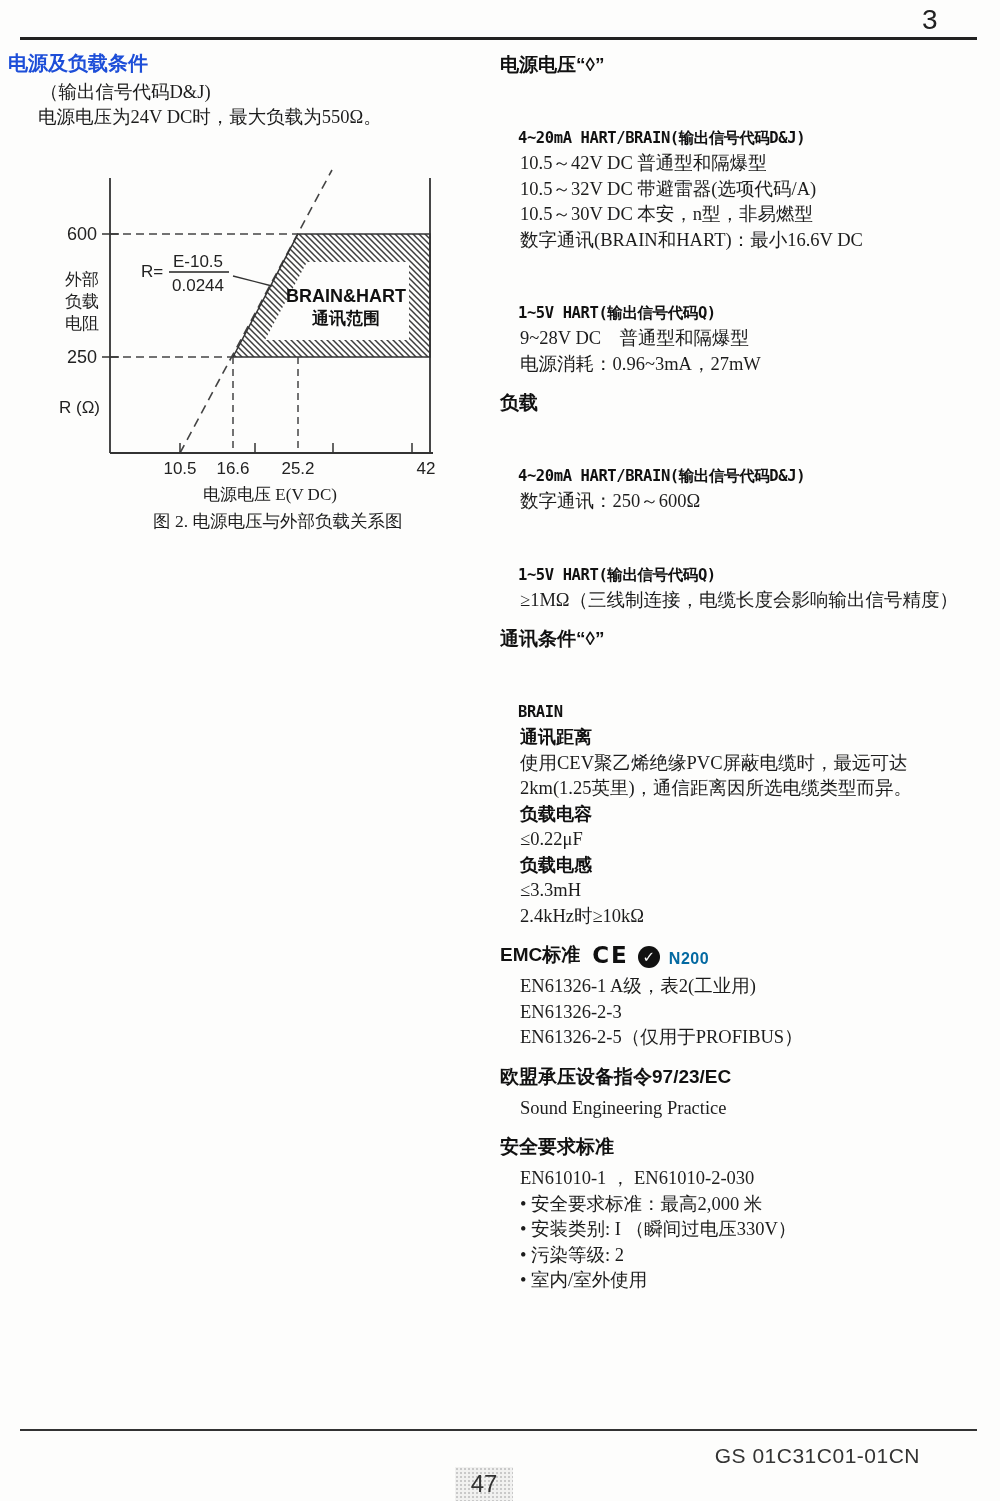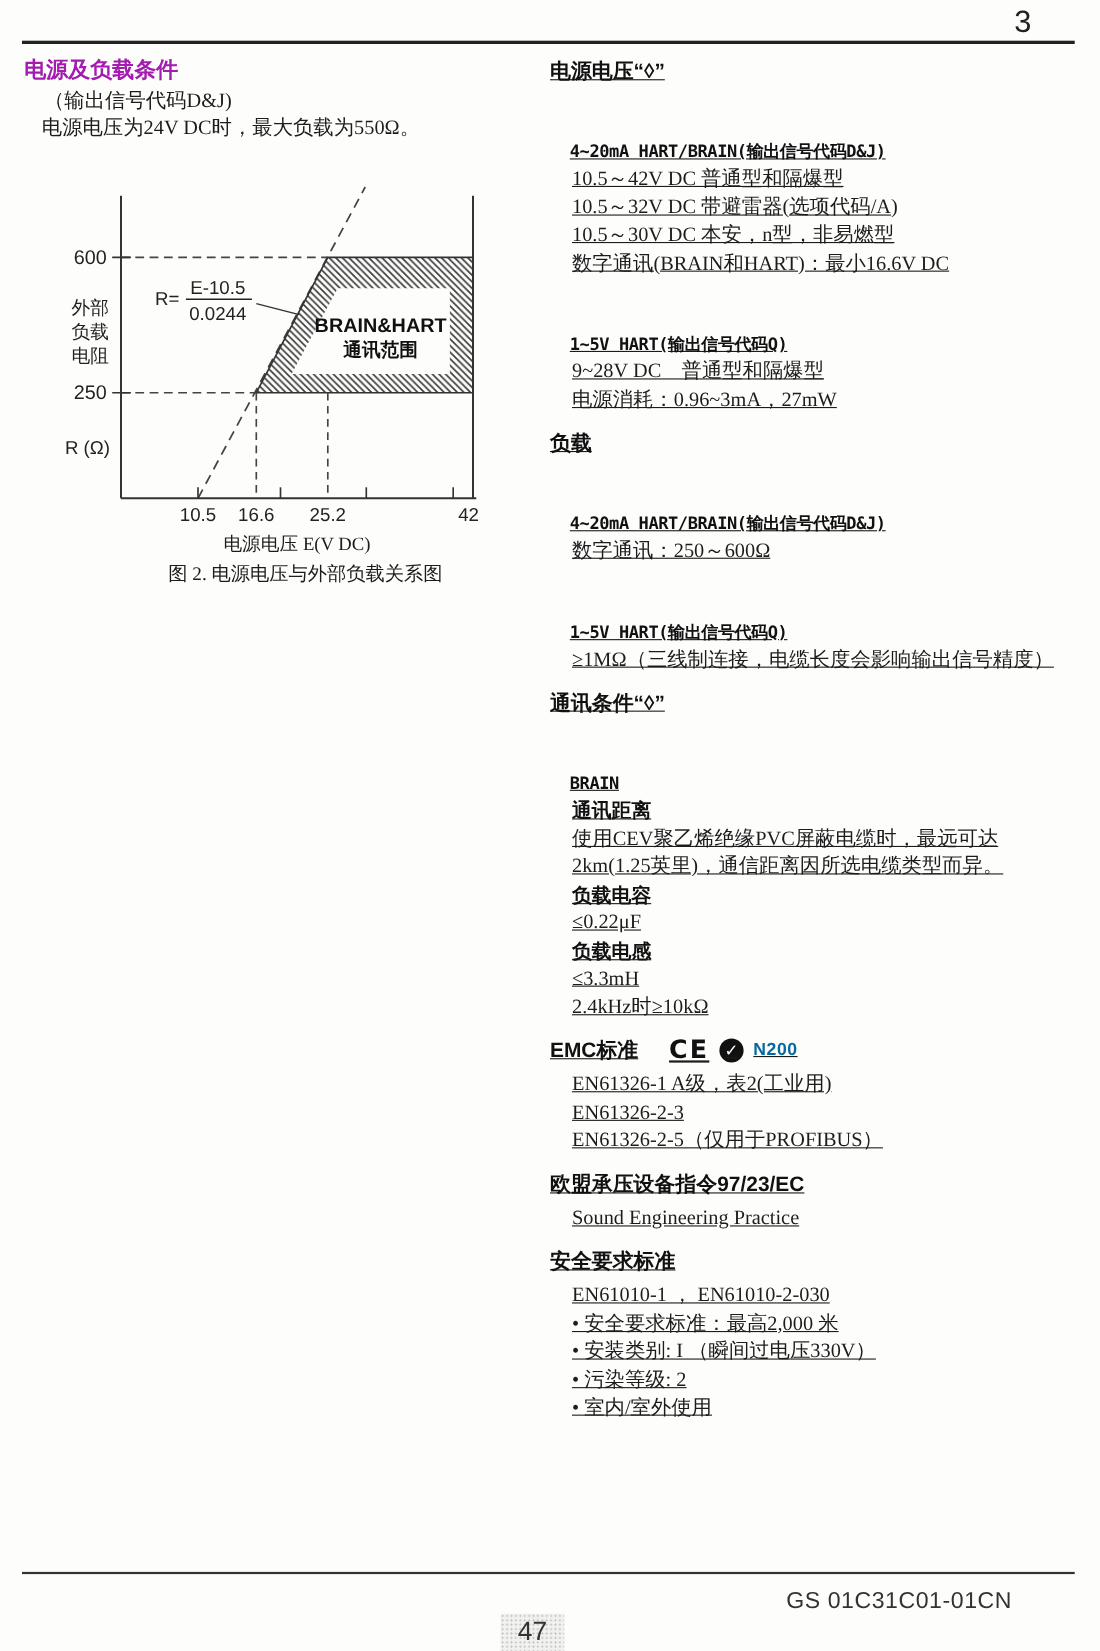--- a/index.html
+++ b/index.html
@@ -12,39 +12,39 @@
   .page-num-top{left:922px;top:4px;font:28px "Liberation Sans",sans-serif;color:#222;}
   .bottom-rule{left:20px;top:1429px;width:957px;height:2px;background:#333;}
   .doc-num{left:600px;top:1444px;width:320px;text-align:right;
            font:21px "Liberation Sans",sans-serif;color:#333;letter-spacing:.5px;}
   .page-num-box{left:455px;top:1467px;width:58px;height:34px;background:#f1f1f0;
                 background-image:radial-gradient(#c9c9c9 1px,transparent 1px);background-size:4px 4px;
                 display:flex;align-items:center;justify-content:center;}
   .page-num-box span{font:24px "Liberation Sans",sans-serif;color:#333;}
 
   
-  .lc-heading{left:22px;top:50px;font:bold 20px "Liberation Sans",sans-serif;color:#a21caf;}
+  .lc-heading{left:8px;top:50px;font:bold 20px "Liberation Sans",sans-serif;color:#1d4ed8;}
   .lc-line1{left:40px;top:80px;font:18.5px/25px "Liberation Serif",serif;}
   .lc-line2{left:38px;top:105px;font:18.5px/25px "Liberation Serif",serif;}
   .figure-svg{left:45px;top:160px;}
 
   
   .right-col{left:500px;top:52px;width:478px;}
-  .section{margin:0 0 6px 0;text-decoration:underline;}
+  .section{margin:0 0 6px 0;}
   .h1{font:bold 19px "Liberation Sans",sans-serif;color:#111;margin:13px 0 6px 0;
       display:flex;align-items:center;}
   .section:first-child .h1{margin-top:0;}
   .ln{margin-left:20px;}
   .mono{font:bold 15.5px/25px "DejaVu Sans Mono",monospace;letter-spacing:-0.4px;color:#111;margin-left:18px;margin-top:48px;}
   .body{font:18.5px/25.5px "Liberation Serif",serif;color:#1c1c1c;}
   .boldcn{font:bold 18px/25.5px "Liberation Sans",sans-serif;color:#111;}
   .latin{font:18.5px/25.5px "Liberation Serif",serif;color:#1c1c1c;}
 
   
-  .logo-row{display:inline-flex;align-items:center;margin-left:28px;gap:9px;}
+  .logo-row{display:inline-flex;align-items:flex-end;margin-left:12px;gap:9px;}
   .ce-mark{font-family:"DejaVu Sans",sans-serif;font-weight:bold;font-size:23px;letter-spacing:2px;color:#111;}
   .rcm-mark{width:22px;height:22px;border-radius:50%;background:#111;color:#fff;
             display:inline-flex;align-items:center;justify-content:center;
             font:bold 15px "DejaVu Sans",sans-serif;}
   .rcm-label{font:bold 16px "Liberation Sans",sans-serif;color:#0369a1;letter-spacing:.5px;}
 </style>
 </head>
 <body>
 
 <div class="page">

